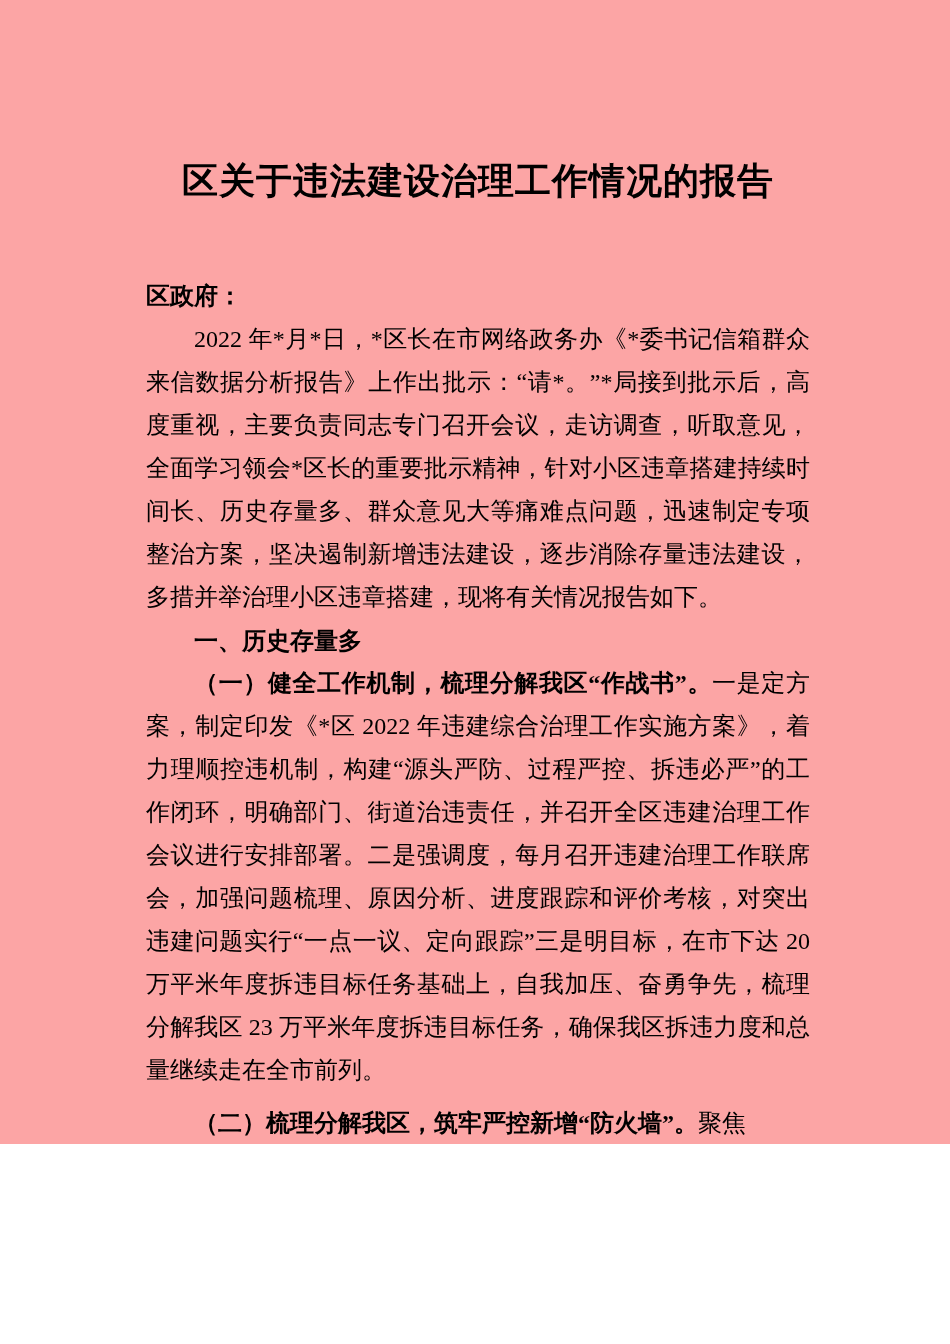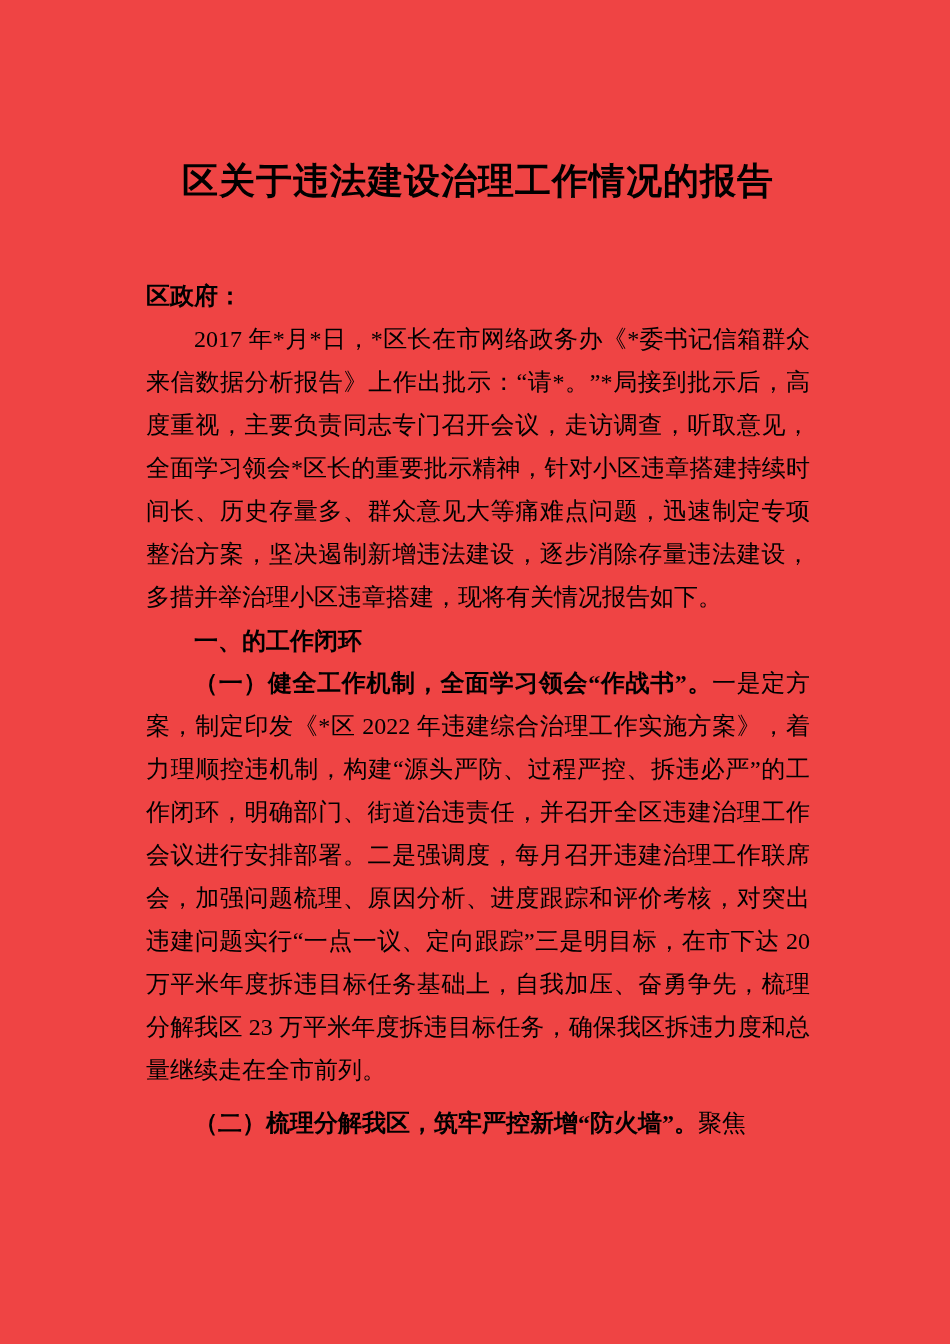--- a/index.html
+++ b/index.html
@@ -1,22 +1,22 @@
 <!DOCTYPE html>
 <html><head>
 <meta charset="utf-8">
 <style>
   * { margin: 0; padding: 0; box-sizing: border-box; }
   html, body { background: #ffffff; }
   .page {
     position: relative;
     width: 950px;
-    height: 1344px;
+    height: 1144px;
     margin: 0 auto;
-    background: #ef4444;
+    background: #fca5a5;
     color: #000000;
     padding: 158px 140px 0 146px;
     font-family: "Liberation Serif", "DejaVu Serif", serif;
     overflow: hidden;
   }
   .doc-title {
     text-align: center;
     font-size: 36px;
     line-height: 1.3;
     font-weight: bold;
@@ -52,22 +52,22 @@
 <body>
 
 <div class="page">
 
   <h1 class="doc-title">区关于违法建设治理工作情况的报告</h1>
 
   <div class="body-text">
 
     <p class="salutation">区政府：</p>
 
-    <p class="para">2017 年*月*日，*区长在市网络政务办《*委书记信箱群众来信数据分析报告》上作出批示：“请*。”*局接到批示后，高度重视，主要负责同志专门召开会议，走访调查，听取意见，全面学习领会*区长的重要批示精神，针对小区违章搭建持续时间长、历史存量多、群众意见大等痛难点问题，迅速制定专项整治方案，坚决遏制新增违法建设，逐步消除存量违法建设，多措并举治理小区违章搭建，现将有关情况报告如下。</p>
+    <p class="para">2022 年*月*日，*区长在市网络政务办《*委书记信箱群众来信数据分析报告》上作出批示：“请*。”*局接到批示后，高度重视，主要负责同志专门召开会议，走访调查，听取意见，全面学习领会*区长的重要批示精神，针对小区违章搭建持续时间长、历史存量多、群众意见大等痛难点问题，迅速制定专项整治方案，坚决遏制新增违法建设，逐步消除存量违法建设，多措并举治理小区违章搭建，现将有关情况报告如下。</p>
 
-    <p class="heading1">一、的工作闭环</p>
+    <p class="heading1">一、历史存量多</p>
 
-    <p class="para"><span class="lead">（一）健全工作机制，全面学习领会“作战书”。</span><span>一是定方案，制定印发《*区 2022 年违建综合治理工作实施方案》，着力理顺控违机制，构建“源头严防、过程严控、拆违必严”的工作闭环，明确部门、街道治违责任，并召开全区违建治理工作会议进行安排部署。二是强调度，每月召开违建治理工作联席会，加强问题梳理、原因分析、进度跟踪和评价考核，对突出违建问题实行“一点一议、定向跟踪”三是明目标，在市下达 20 万平米年度拆违目标任务基础上，自我加压、奋勇争先，梳理分解我区 23 万平米年度拆违目标任务，确保我区拆违力度和总量继续走在全市前列。</span></p>
+    <p class="para"><span class="lead">（一）健全工作机制，梳理分解我区“作战书”。</span><span>一是定方案，制定印发《*区 2022 年违建综合治理工作实施方案》，着力理顺控违机制，构建“源头严防、过程严控、拆违必严”的工作闭环，明确部门、街道治违责任，并召开全区违建治理工作会议进行安排部署。二是强调度，每月召开违建治理工作联席会，加强问题梳理、原因分析、进度跟踪和评价考核，对突出违建问题实行“一点一议、定向跟踪”三是明目标，在市下达 20 万平米年度拆违目标任务基础上，自我加压、奋勇争先，梳理分解我区 23 万平米年度拆违目标任务，确保我区拆违力度和总量继续走在全市前列。</span></p>
 
     <p class="para para-second"><span class="lead">（二）梳理分解我区，筑牢严控新增“防火墙”。</span><span>聚焦</span></p>
 
   </div>
 </div>
 
 </body></html>

